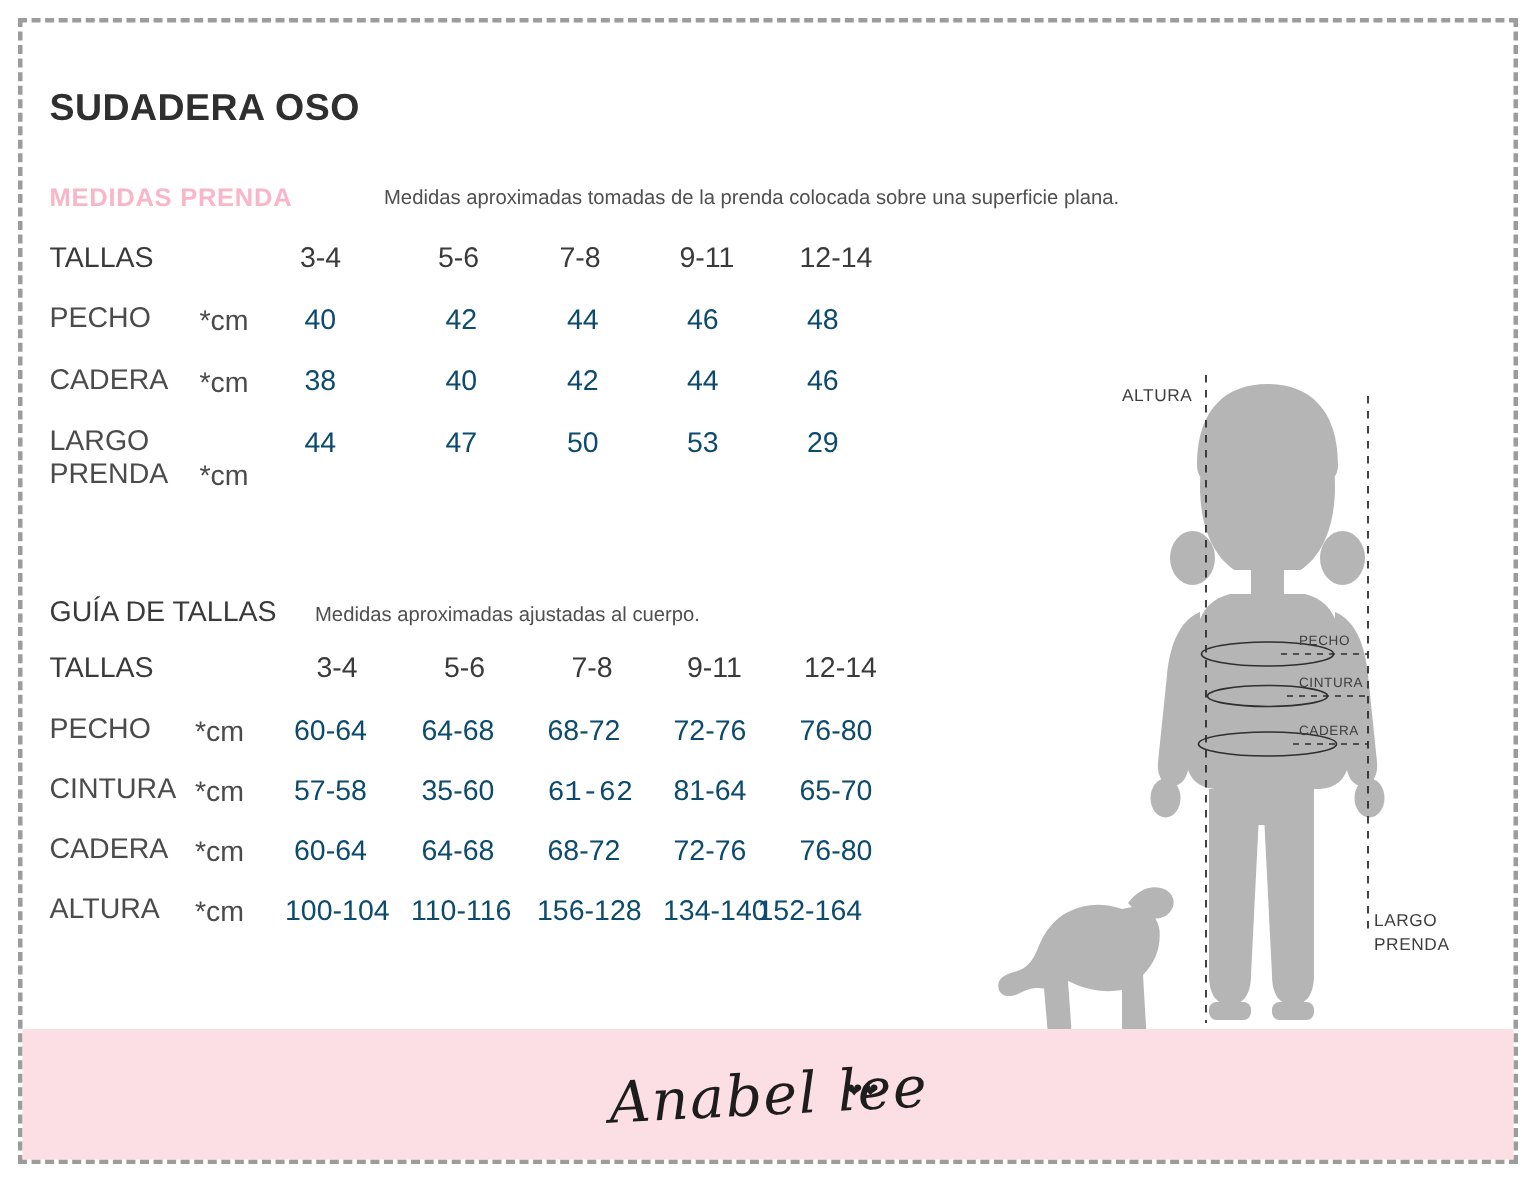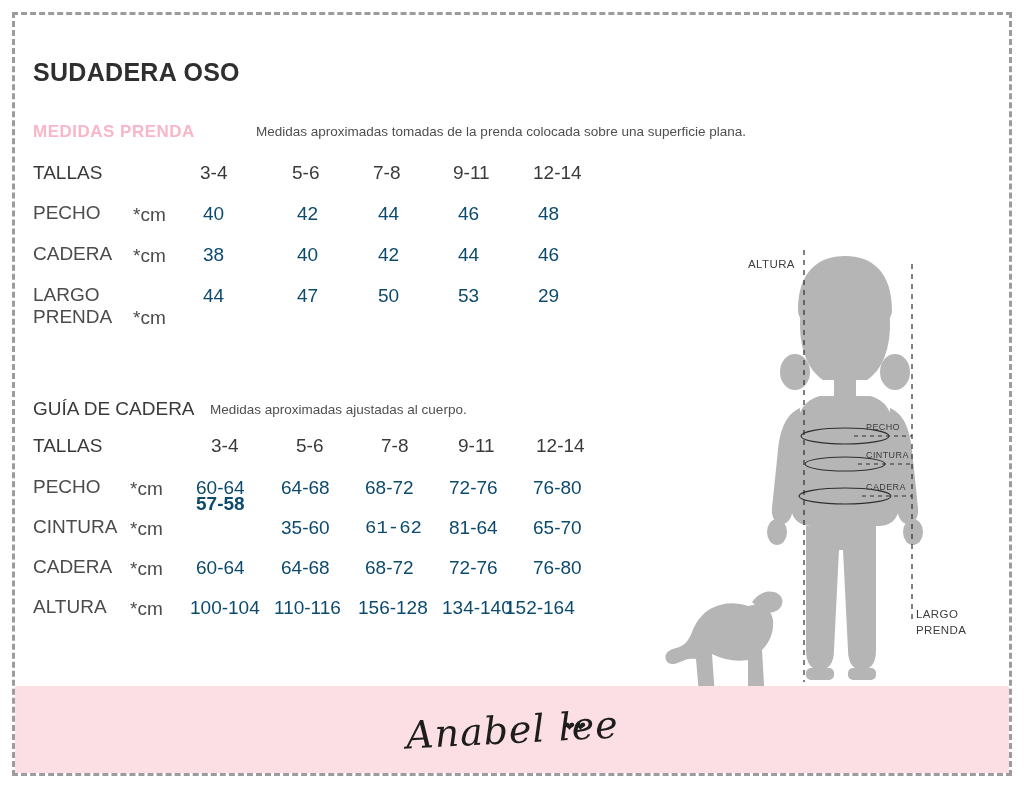--- a/index.html
+++ b/index.html
@@ -183,41 +183,41 @@
 
 <div class="cell" style="left:33px; top:284px;">LARGO</div>
 <div class="cell" style="left:33px; top:306px;">PRENDA</div>
 <div class="cell unit" style="left:133px; top:307px;">*cm</div>
 <div class="cell val" style="left:203px; top:285px;">44</div>
 <div class="cell val" style="left:297px; top:285px;">47</div>
 <div class="cell val" style="left:378px; top:285px;">50</div>
 <div class="cell val" style="left:458px; top:285px;">53</div>
 <div class="cell val" style="left:538px; top:285px;">29</div>
 
-<div id="sec2-label">GUÍA DE CADERA</div>
+<div id="sec2-label">GUÍA DE TALLAS</div>
 <div id="sec2-note">Medidas aproximadas ajustadas al cuerpo.</div>
 
 <div class="cell head" style="left:33px; top:435px;">TALLAS</div>
 <div class="cell head" style="left:211px; top:435px;">3-4</div>
 <div class="cell head" style="left:296px; top:435px;">5-6</div>
 <div class="cell head" style="left:381px; top:435px;">7-8</div>
 <div class="cell head" style="left:458px; top:435px;">9-11</div>
 <div class="cell head" style="left:536px; top:435px;">12-14</div>
 
 <div class="cell" style="left:33px; top:476px;">PECHO</div>
 <div class="cell unit" style="left:130px; top:478px;">*cm</div>
 <div class="cell val" style="left:196px; top:477px;">60-64</div>
 <div class="cell val" style="left:281px; top:477px;">64-68</div>
 <div class="cell val" style="left:365px; top:477px;">68-72</div>
 <div class="cell val" style="left:449px; top:477px;">72-76</div>
 <div class="cell val" style="left:533px; top:477px;">76-80</div>
 
 <div class="cell" style="left:33px; top:516px;">CINTURA</div>
 <div class="cell unit" style="left:130px; top:518px;">*cm</div>
-<div class="cell val" style="left:196px; top:493px;font-weight:bold;">57-58</div>
+<div class="cell val" style="left:196px; top:517px;">57-58</div>
 <div class="cell val" style="left:281px; top:517px;">35-60</div>
 <div class="cell val" style="left:365px; top:517px;font-family:Liberation Mono, monospace;">61-62</div>
 <div class="cell val" style="left:449px; top:517px;">81-64</div>
 <div class="cell val" style="left:533px; top:517px;">65-70</div>
 
 <div class="cell" style="left:33px; top:556px;">CADERA</div>
 <div class="cell unit" style="left:130px; top:558px;">*cm</div>
 <div class="cell val" style="left:196px; top:557px;">60-64</div>
 <div class="cell val" style="left:281px; top:557px;">64-68</div>
 <div class="cell val" style="left:365px; top:557px;">68-72</div>

